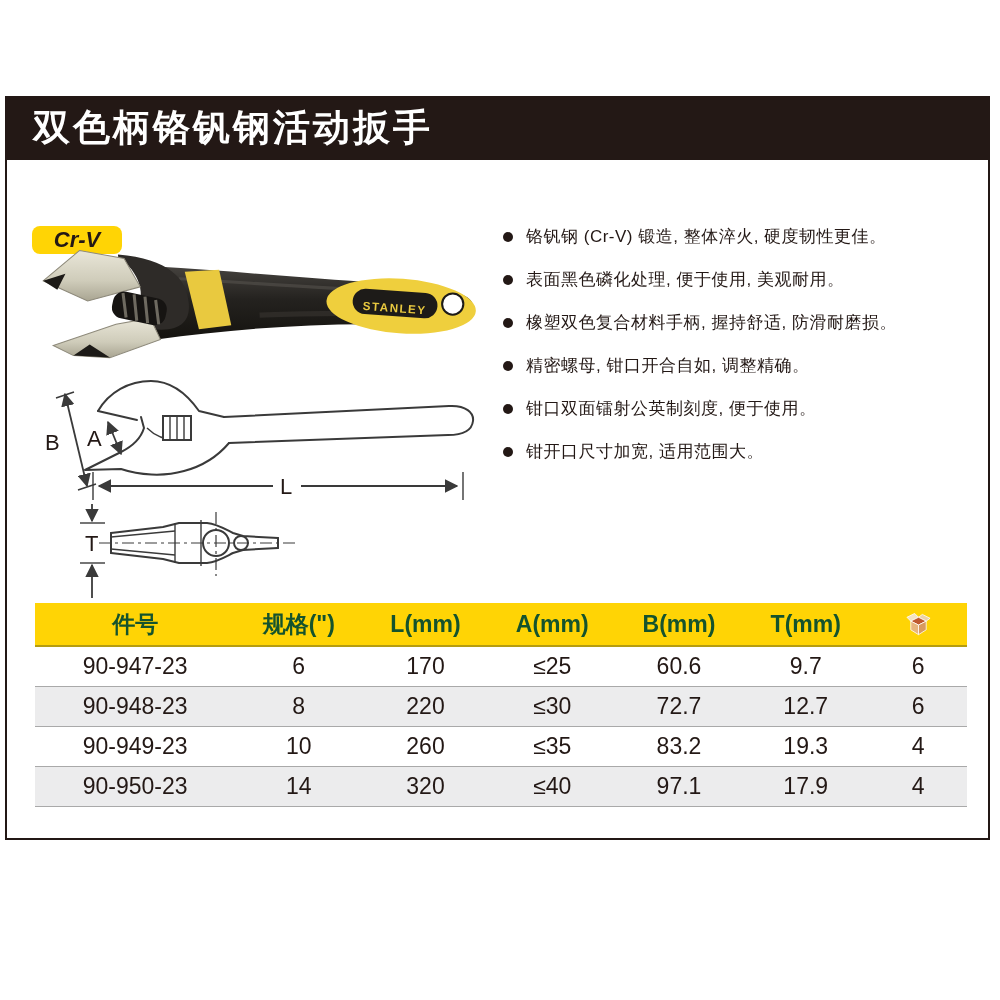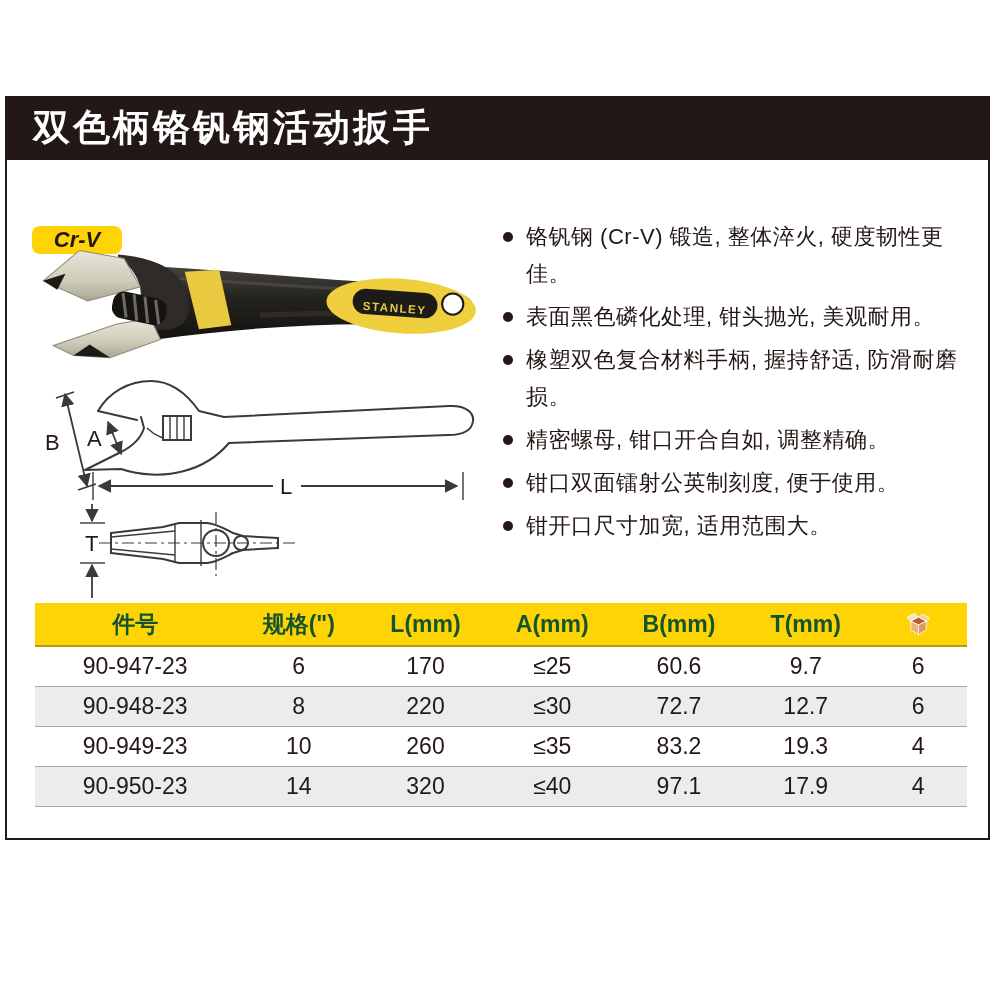--- a/index.html
+++ b/index.html
@@ -20,21 +20,21 @@
   .crv-badge { position:absolute; left:25px; top:32px; width:90px; height:28px;
                background:#FFD405; border-radius:8px; display:flex; align-items:center;
                justify-content:center;margin-top:34px; }
   .crv-badge span { font-size:22px; font-weight:bold; font-style:italic; color:#231815; }
 
   .photo { position:absolute; left:20px; top:66px; width:450px; height:152px; }
   .sideview { position:absolute; left:20px; top:212px; width:472px; height:130px; }
   .topview { position:absolute; left:28px; top:340px; width:292px; height:102px; }
 
   .features { position:absolute; left:494px; top:58px; width:484px; margin:0; padding:0; list-style:none; }
-  .features li { position:relative; padding-left:25px; font-size:22px; line-height:37px;
+  .features li { position:relative; padding-left:25px; font-size:17px; line-height:37px;
                  margin-bottom:6px; letter-spacing:0.5px; }
   .features li::before { content:""; position:absolute; left:2px; top:14px; width:10px; height:10px;
                          border-radius:50%; background:#231815; }
 
   table.spec { position:absolute; left:28px; top:443px; width:932px; border-collapse:collapse;
                table-layout:fixed; }
   table.spec th { background:#FFD405; height:43px; font-size:23px; font-weight:600; color:#14532d;
                   border-bottom:2px solid #b59d10; text-align:center; }
   table.spec td { height:40px; font-size:23px; text-align:center; color:#231815;
                   border-bottom:1px solid #a9a9a9; background:transparent; }
@@ -159,21 +159,21 @@
         <line class="thin" x1="45" y1="23" x2="70" y2="23"></line>
         <line class="thin" x1="45" y1="63" x2="70" y2="63"></line>
         <line class="dim" x1="57" y1="4" x2="57" y2="21" marker-end="url(#ah2)"></line>
         <line class="dim" x1="57" y1="98" x2="57" y2="65" marker-end="url(#ah2)"></line>
         <text class="dimtext" x="50" y="51">T</text>
       </g>
     </svg>
 
     <ul class="features">
       <li>铬钒钢 (Cr-V) 锻造, 整体淬火, 硬度韧性更佳。</li>
-      <li>表面黑色磷化处理, 钳头抛光, 美观耐用。</li>
+      <li>表面黑色磷化处理, 便于使用, 美观耐用。</li>
       <li>橡塑双色复合材料手柄, 握持舒适, 防滑耐磨损。</li>
       <li>精密螺母, 钳口开合自如, 调整精确。</li>
       <li>钳口双面镭射公英制刻度, 便于使用。</li>
       <li>钳开口尺寸加宽, 适用范围大。</li>
     </ul>
 
     <table class="spec">
       <colgroup>
         <col style="width:21.5%">
           <col style="width:13.6%">

